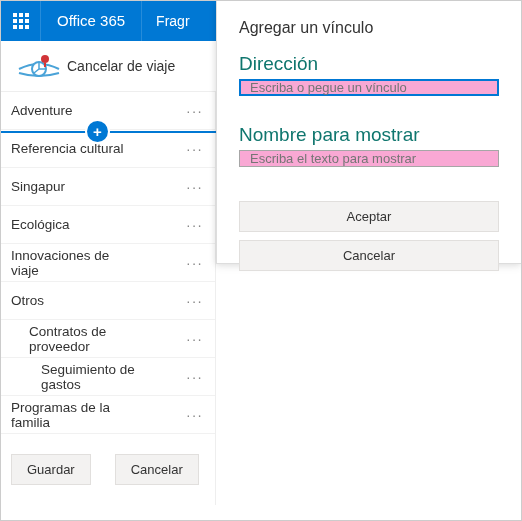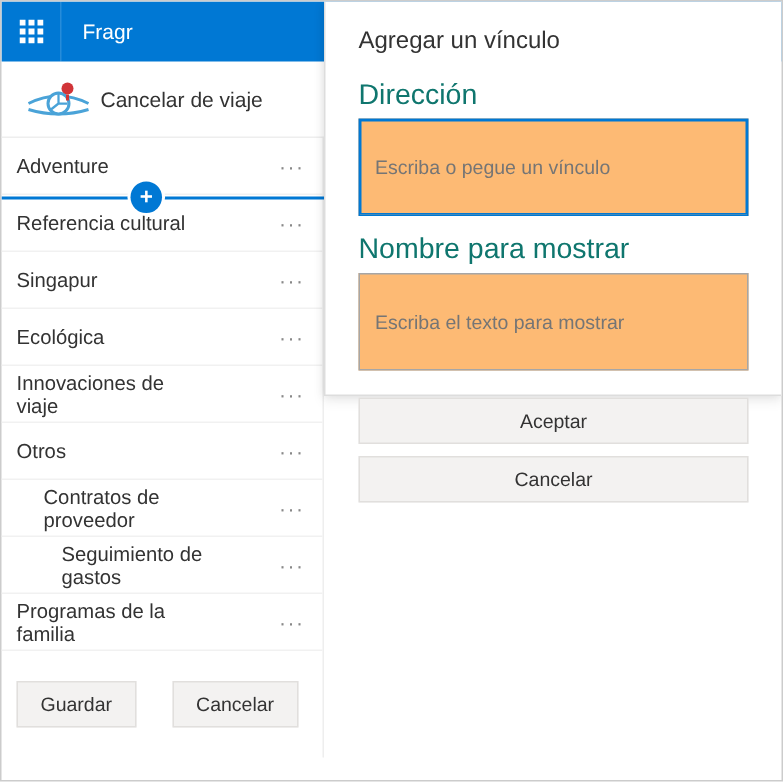--- a/index.html
+++ b/index.html
@@ -159,26 +159,26 @@
     color: #333;
     margin-bottom: 16px;
   }
   .field-label {
     font-size: 19px;
     color: #0f766e;
     margin-bottom: 4px;
   }
   .field-input {
     width: 100%;
-    padding: 24px 10px;
+    padding: 0 10px;
     font-size: 13px;
     color: #666;
     border: 1px solid #a6a6a6;
-    background: #fdba74;
-    margin-bottom: 12px;
+    background: #f9a8d4;
+    margin-bottom: 28px;
     font-family: inherit;
   }
   .field-input.focused {
     border: 1px solid #0078d4;
     box-shadow: 0 0 0 1px #0078d4 inset;
   }
   .dialog-footer {
     display: flex;
     justify-content: flex-end;
     gap: 8px;
@@ -196,20 +196,21 @@
         <rect x="6" y="0" width="4" height="4"></rect>
         <rect x="12" y="0" width="4" height="4"></rect>
       <rect x="0" y="6" width="4" height="4"></rect>
         <rect x="6" y="6" width="4" height="4"></rect>
         <rect x="12" y="6" width="4" height="4"></rect>
       <rect x="0" y="12" width="4" height="4"></rect>
         <rect x="6" y="12" width="4" height="4"></rect>
         <rect x="12" y="12" width="4" height="4"></rect>
     </svg>
   </div>
+  <div class="brand">Office 365</div>
   <div class="tab-item">Fragr</div>
 </div>
 
 <div class="siteheader">
   <div class="logo-wrap">
     <svg width="44" height="30" viewBox="0 0 44 30">
       <path d="M2 18 Q 22 8 42 18" stroke="#4aa3d8" stroke-width="2" fill="none"></path>
       <path d="M2 22 Q 22 28 42 22" stroke="#4aa3d8" stroke-width="2" fill="none"></path>
       <circle cx="22" cy="18" r="7" fill="#fff" stroke="#4aa3d8" stroke-width="2"></circle>
       <path d="M22 18 L22 11 M22 18 L28 18 M22 18 L17 22" stroke="#4aa3d8" stroke-width="1.5"></path>

